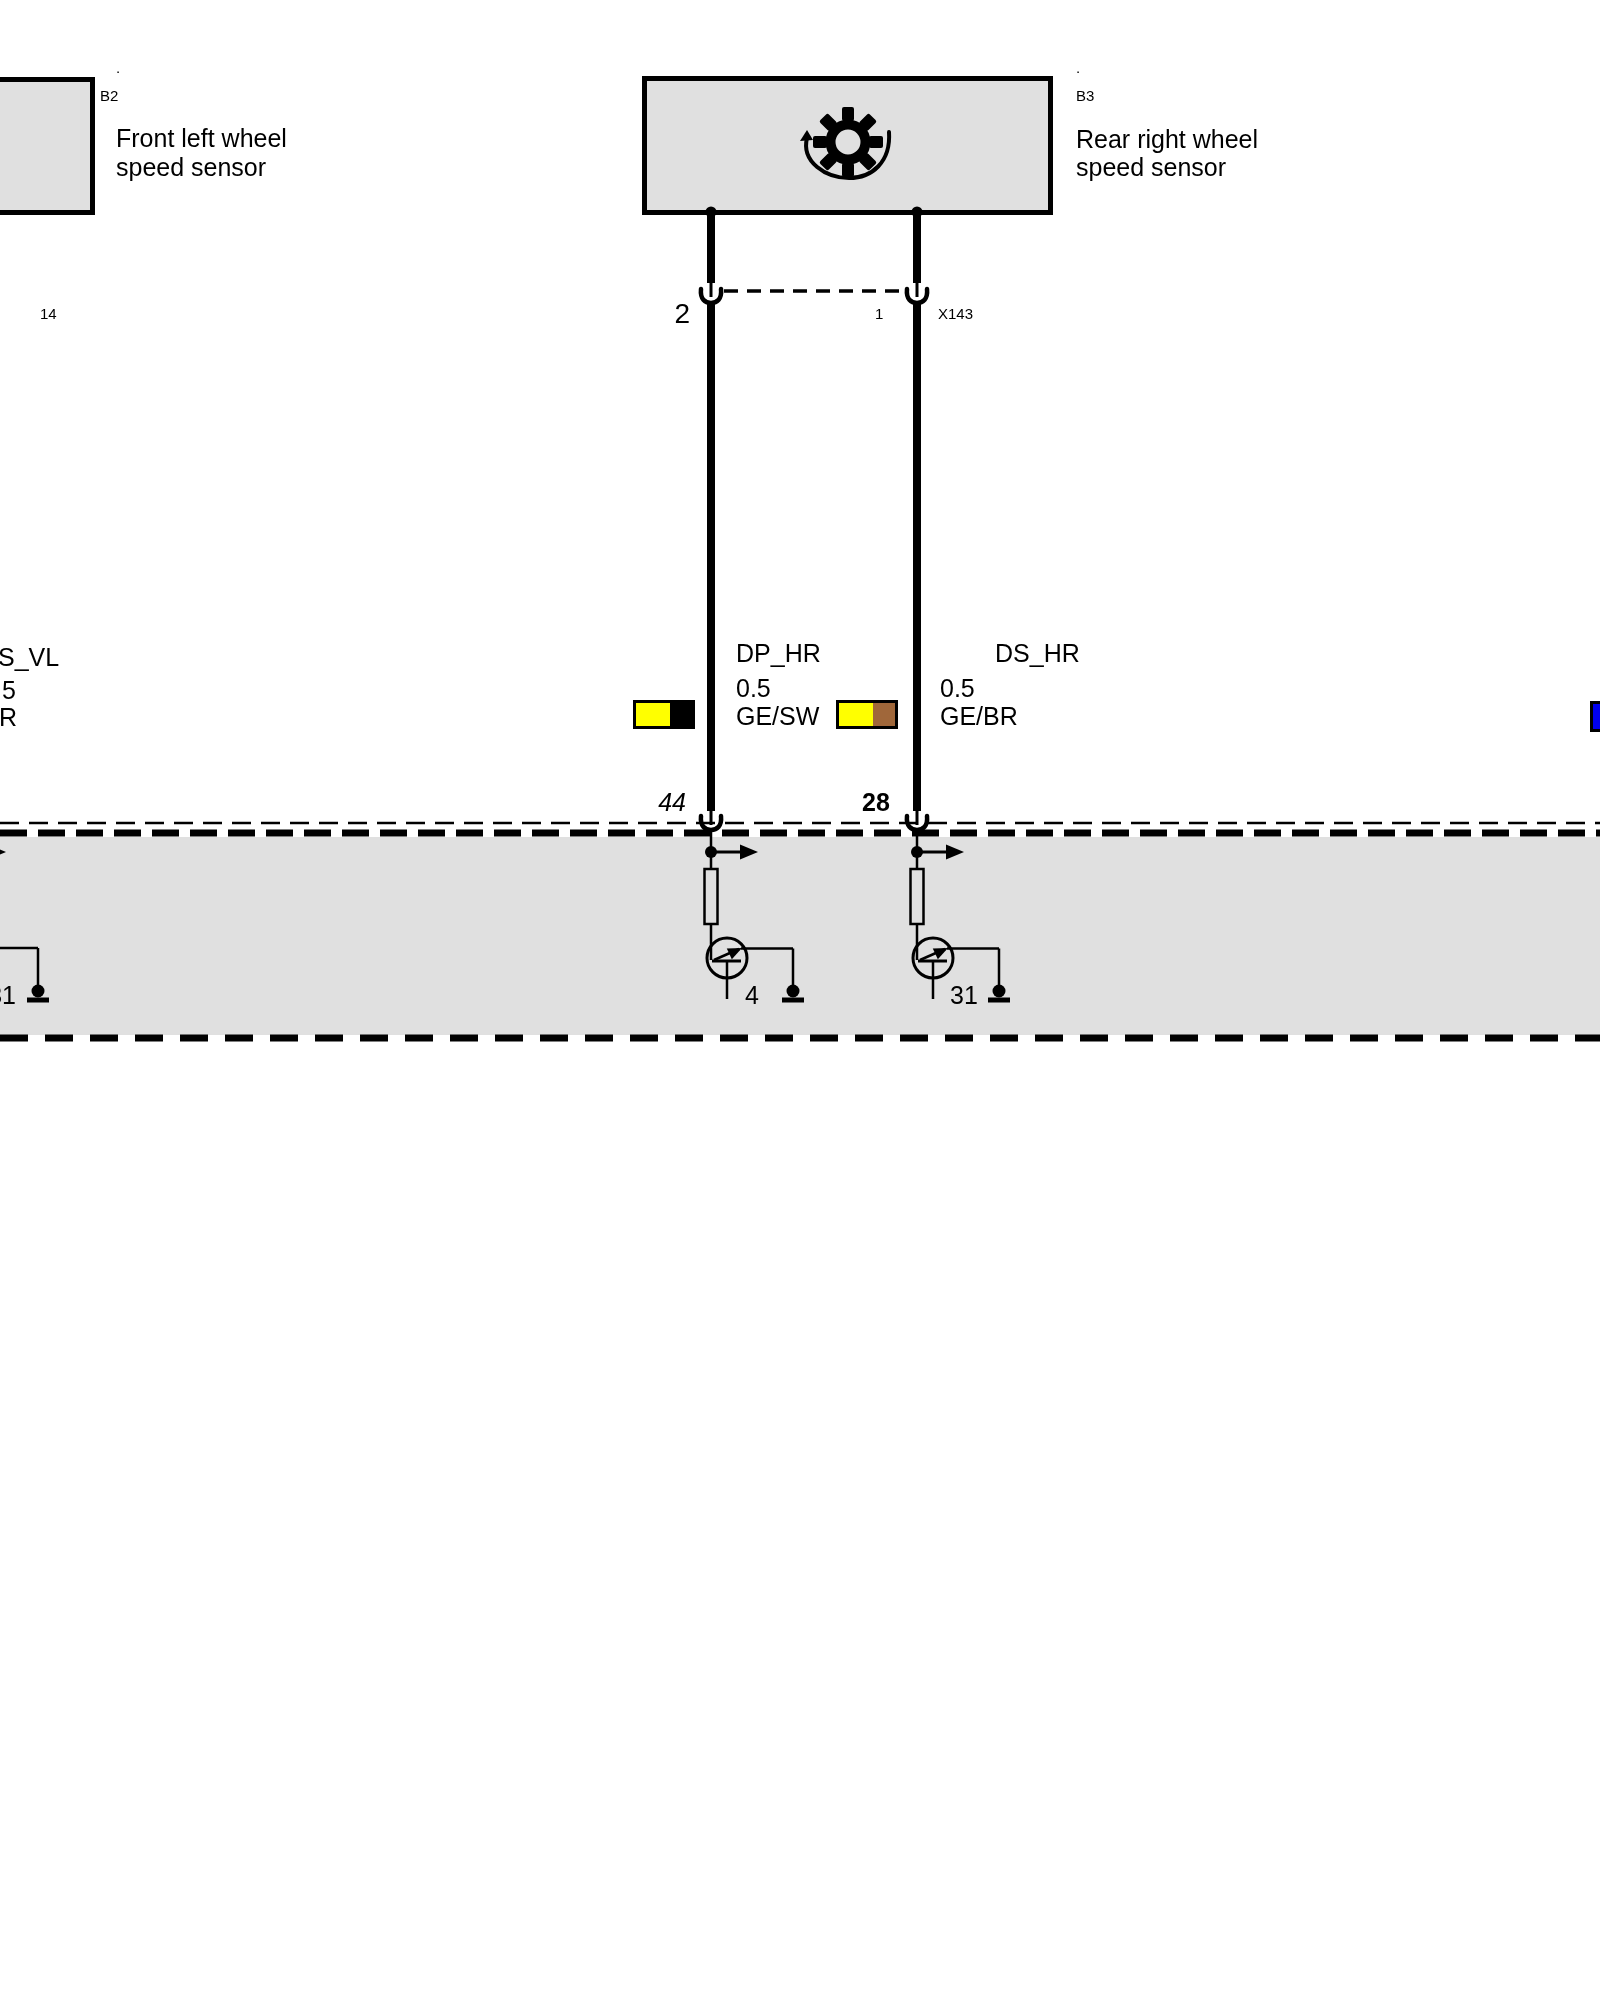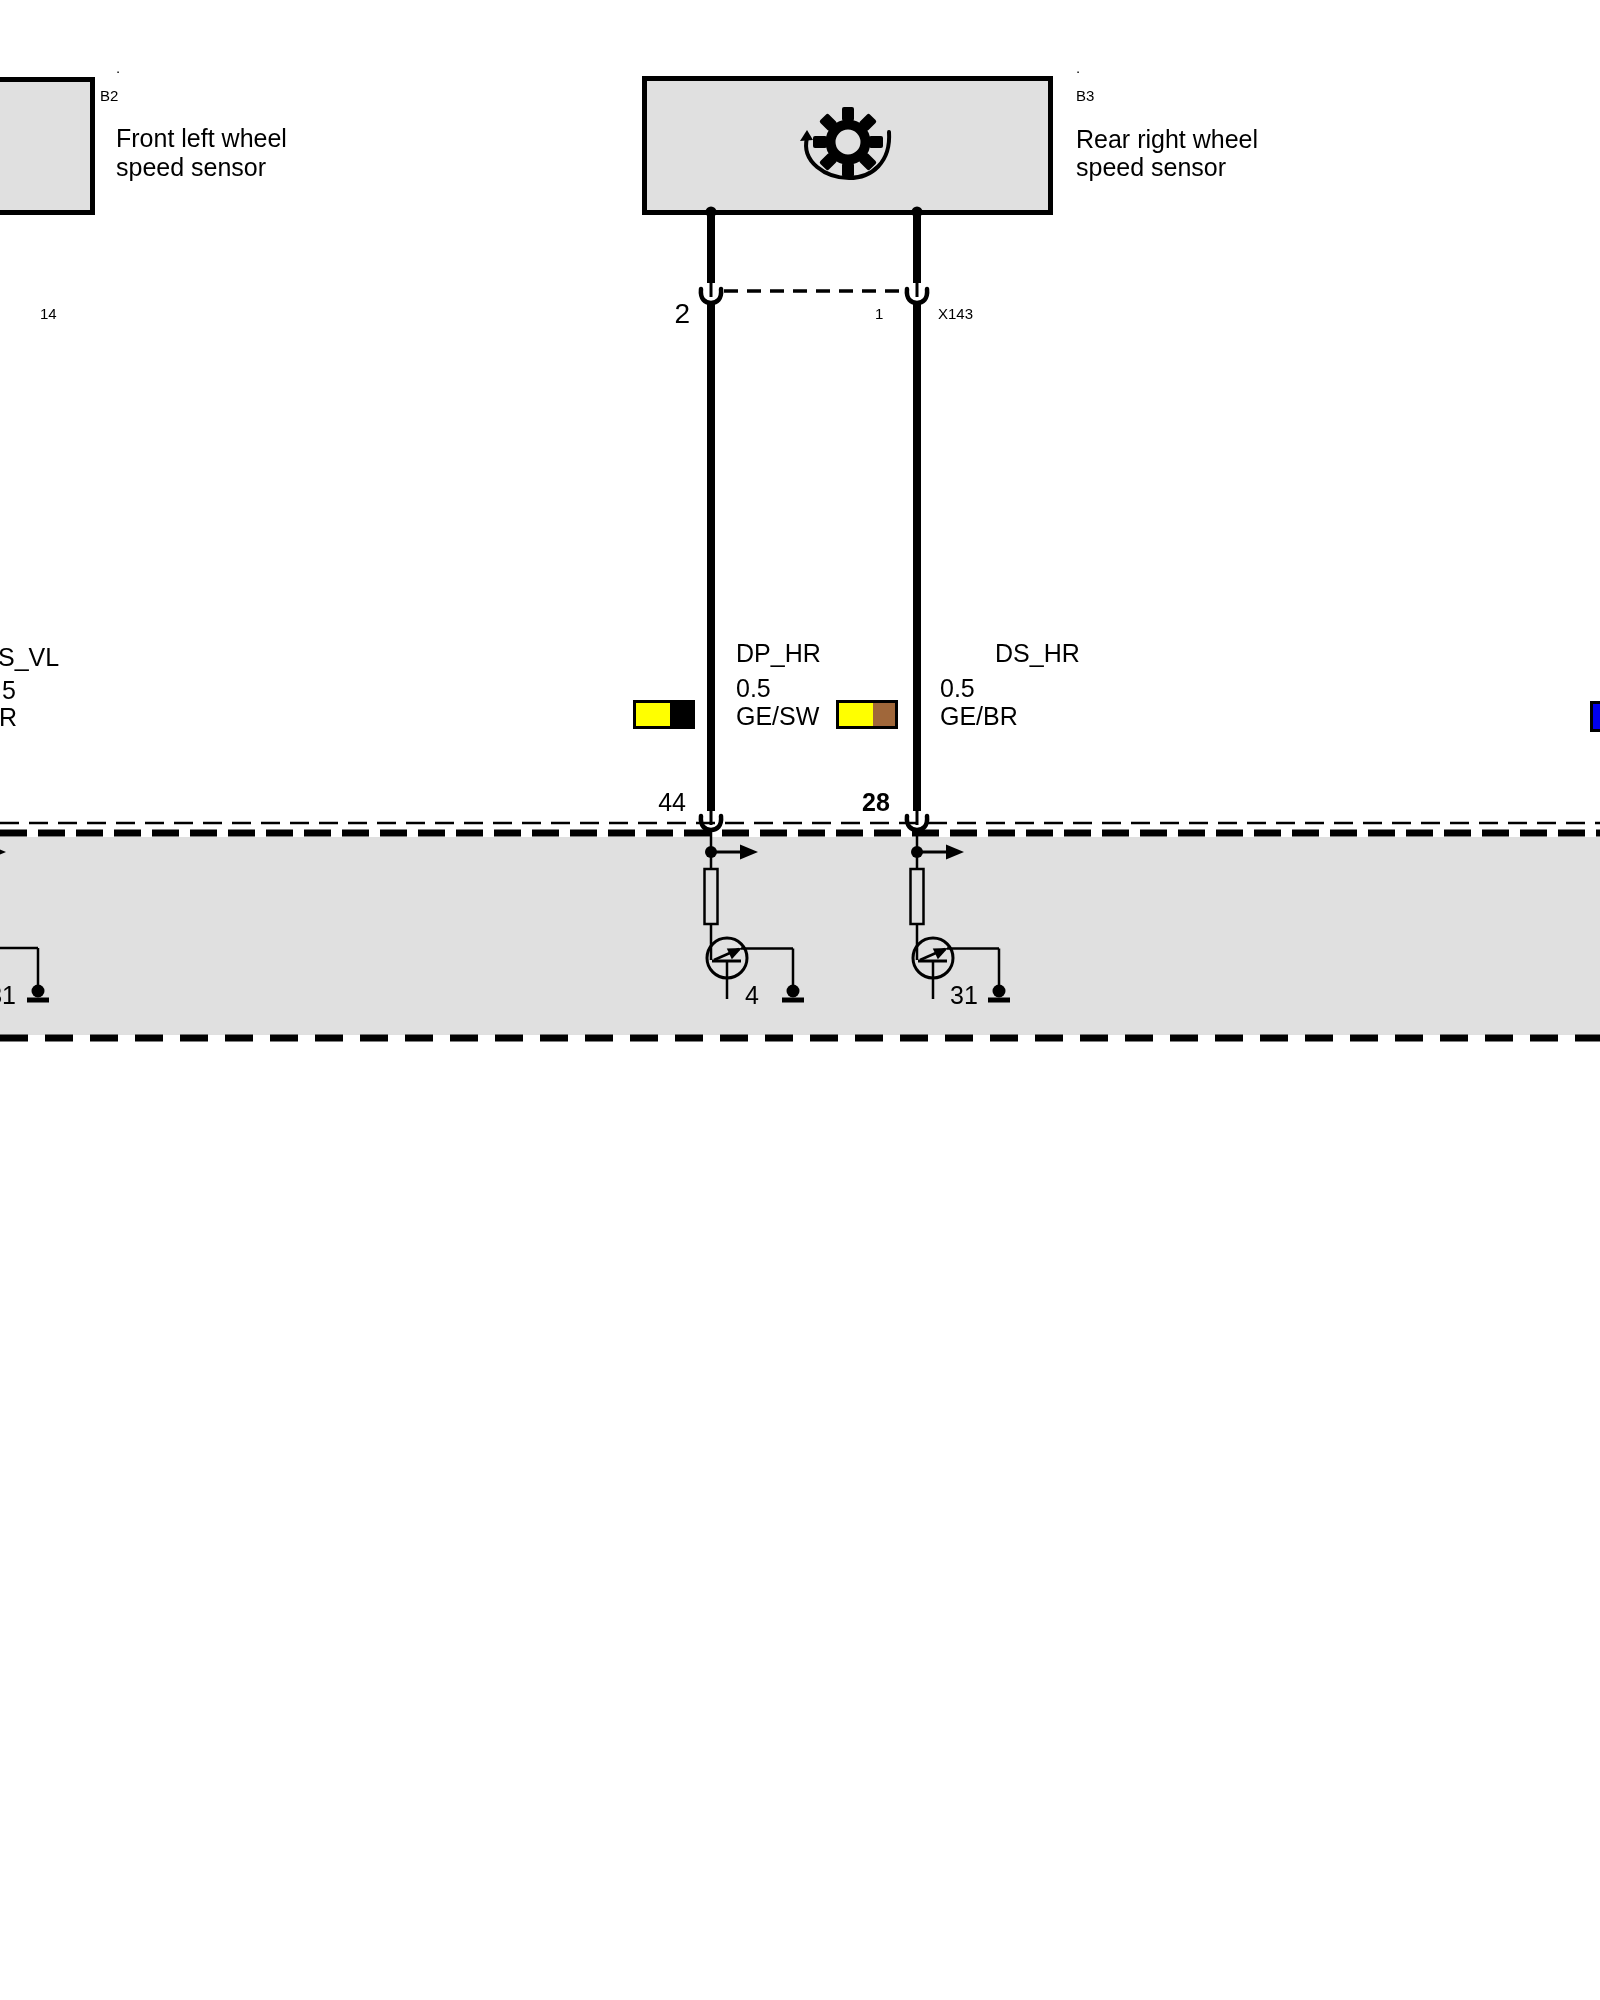--- a/index.html
+++ b/index.html
@@ -178,20 +178,20 @@
   <div class="lbl fs25" style="left:-1px;top:704px;">R</div>
 
   <div class="lbl fs25" style="left:736px;top:640px;">DP_HR</div>
   <div class="lbl fs25" style="left:736px;top:675px;">0.5</div>
   <div class="lbl fs25" style="left:736px;top:703px;">GE/SW</div>
 
   <div class="lbl fs25" style="left:995px;top:640px;">DS_HR</div>
   <div class="lbl fs25" style="left:940px;top:675px;">0.5</div>
   <div class="lbl fs25" style="left:940px;top:703px;">GE/BR</div>
 
-  <div class="lbl fs25 ra" style="left:606px;top:789px;width:80px;">44</div>
+  <div class="lbl fs25 ra" style="left:606px;top:789px;width:80px;font-style:italic;">44</div>
   <div class="lbl fs25" style="left:862px;top:789px;font-weight:bold;">28</div>
 
   <div class="lbl fs25 ra" style="left:-62px;top:982px;width:78px;">31</div>
   <div class="lbl fs25" style="left:745px;top:982px;">4</div>
   <div class="lbl fs25" style="left:950px;top:982px;">31</div>
 
 </div>
 
 </body></html>

